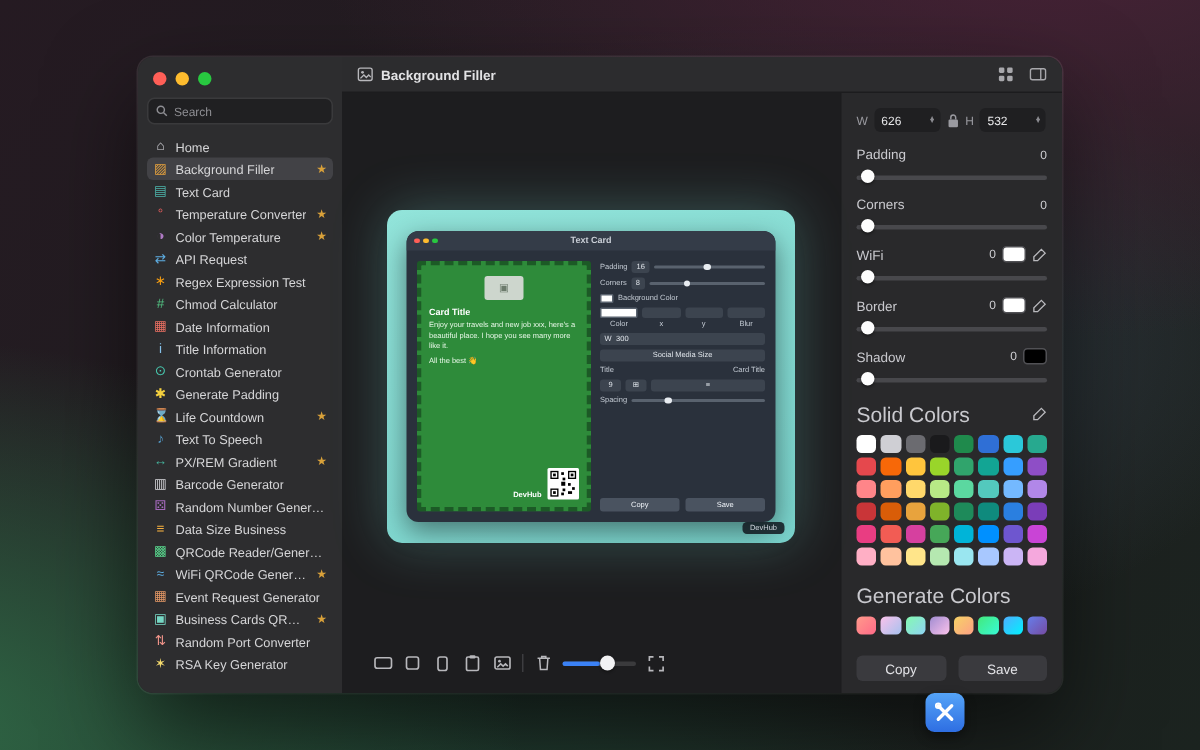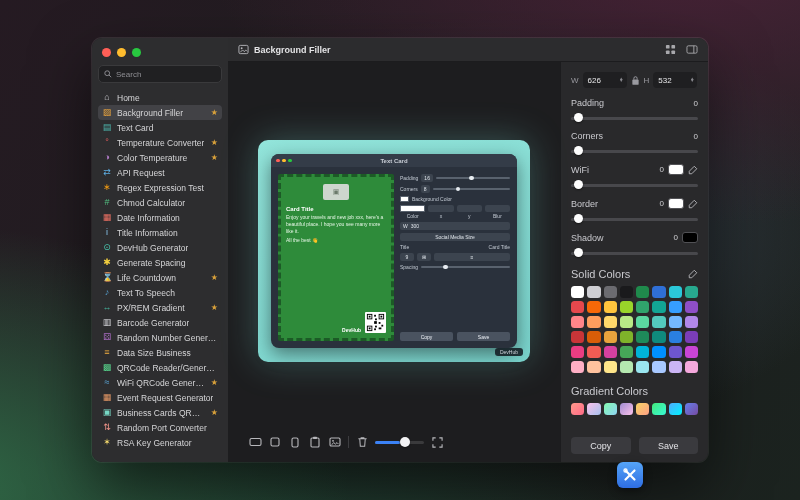--- a/index.html
+++ b/index.html
@@ -103,21 +103,21 @@
   .group { margin-bottom:8px; }
   .g-head { display:flex; align-items:center; gap:4px; }
   .g-label { font-size:9px; color:#c9c9ce; }
   .g-val { margin-left:auto; font-size:8px; color:#d0d0d4; }
   .g-chip { width:16px; height:11px; border-radius:3px; border:1px solid #515155; flex-shrink:0; }
   .chip-white { background:#ffffff; } .chip-black { background:#000000; }
   .g-slider { margin-top:6px; height:9px; position:relative; }
   .g-track { position:absolute; left:0; right:0; top:3px; height:2.5px; background:#48484c; border-radius:2px; }
   .g-thumb { position:absolute; left:2%; top:-1px; width:9px; height:9px; background:#fdfdfd; border-radius:50%; box-shadow:0 1px 2px rgba(0,0,0,.45); }
   .section-head { display:flex; align-items:center; margin:2px 0 6px 0; }
-  .section-head .g-label { font-size:11px; }
+  .section-head .g-label { font-size:14px; }
   .section-head .icon-btn { margin-left:auto; display:flex; }
   .swatch-grid { display:grid; grid-template-columns:repeat(8,1fr); gap:3px; margin-bottom:10px; }
   .color-chip { height:12px; border-radius:3.5px; }
   .panel-btns { margin-top:auto; display:flex; gap:8px; }
   .panel-btn { flex:1; height:17px; background:#3a3a3e; border-radius:4px; display:flex; align-items:center; justify-content:center; font-size:9px; color:#e2e2e6; }
 
   
   .dock-icon { position:absolute; left:617px; top:462px; width:26px; height:26px; border-radius:6px;
     background:linear-gradient(180deg,#55a4f8 0%,#2e6ee2 100%);
     box-shadow:0 3px 8px rgba(0,0,0,.4); display:flex; align-items:center; justify-content:center; }
@@ -188,26 +188,26 @@
     <span class="nav-label">Date Information</span>
 
   </div>
           <div class="nav-item">
     <span class="nav-icon" style="color: rgb(133, 193, 233);">i</span>
     <span class="nav-label">Title Information</span>
 
   </div>
           <div class="nav-item">
     <span class="nav-icon" style="color: rgb(72, 201, 176);">⊙</span>
-    <span class="nav-label">DevHub Generator</span>
+    <span class="nav-label">Crontab Generator</span>
 
   </div>
           <div class="nav-item">
     <span class="nav-icon" style="color: rgb(244, 208, 63);">✱</span>
-    <span class="nav-label">Generate Spacing</span>
+    <span class="nav-label">Generate Padding</span>
 
   </div>
           <div class="nav-item">
     <span class="nav-icon" style="color: rgb(205, 97, 85);">⌛</span>
     <span class="nav-label">Life Countdown</span>
     <span class="nav-star">★</span>
   </div>
           <div class="nav-item">
     <span class="nav-icon" style="color: rgb(84, 153, 199);">♪</span>
     <span class="nav-label">Text To Speech</span>
@@ -599,21 +599,21 @@
               <div class="color-chip" style="background: rgb(255, 194, 158);"></div>
               <div class="color-chip" style="background: rgb(255, 229, 138);"></div>
               <div class="color-chip" style="background: rgb(181, 232, 176);"></div>
               <div class="color-chip" style="background: rgb(154, 230, 240);"></div>
               <div class="color-chip" style="background: rgb(168, 200, 255);"></div>
               <div class="color-chip" style="background: rgb(203, 181, 245);"></div>
               <div class="color-chip" style="background: rgb(245, 168, 221);"></div>
             </div>
 
           <div class="section-head">
-            <span class="g-label">Gradient Colors</span>
+            <span class="g-label">Generate Colors</span>
           </div>
           <div class="swatch-grid" style="margin-bottom:6px">
               <div class="color-chip" style="background: linear-gradient(135deg, rgb(255, 154, 139), rgb(255, 106, 136));"></div>
               <div class="color-chip" style="background: linear-gradient(135deg, rgb(251, 194, 235), rgb(166, 193, 238));"></div>
               <div class="color-chip" style="background: linear-gradient(135deg, rgb(132, 250, 176), rgb(143, 211, 244));"></div>
               <div class="color-chip" style="background: linear-gradient(135deg, rgb(161, 140, 209), rgb(251, 194, 235));"></div>
               <div class="color-chip" style="background: linear-gradient(135deg, rgb(246, 211, 101), rgb(253, 160, 133));"></div>
               <div class="color-chip" style="background: linear-gradient(135deg, rgb(67, 233, 123), rgb(56, 249, 215));"></div>
               <div class="color-chip" style="background: linear-gradient(135deg, rgb(79, 172, 254), rgb(0, 242, 254));"></div>
               <div class="color-chip" style="background: linear-gradient(135deg, rgb(102, 126, 234), rgb(118, 75, 162));"></div>

